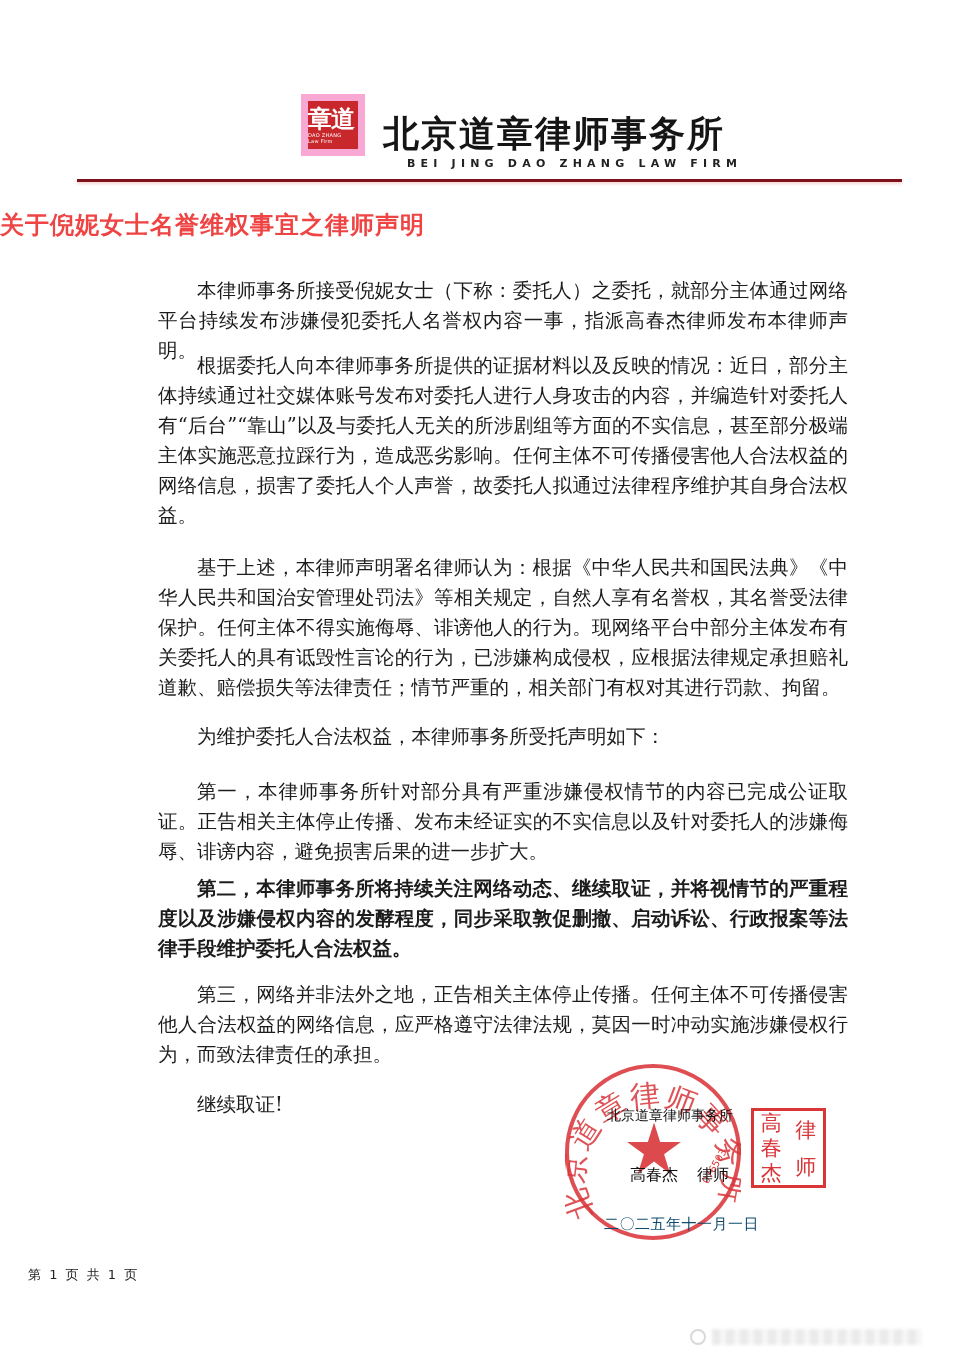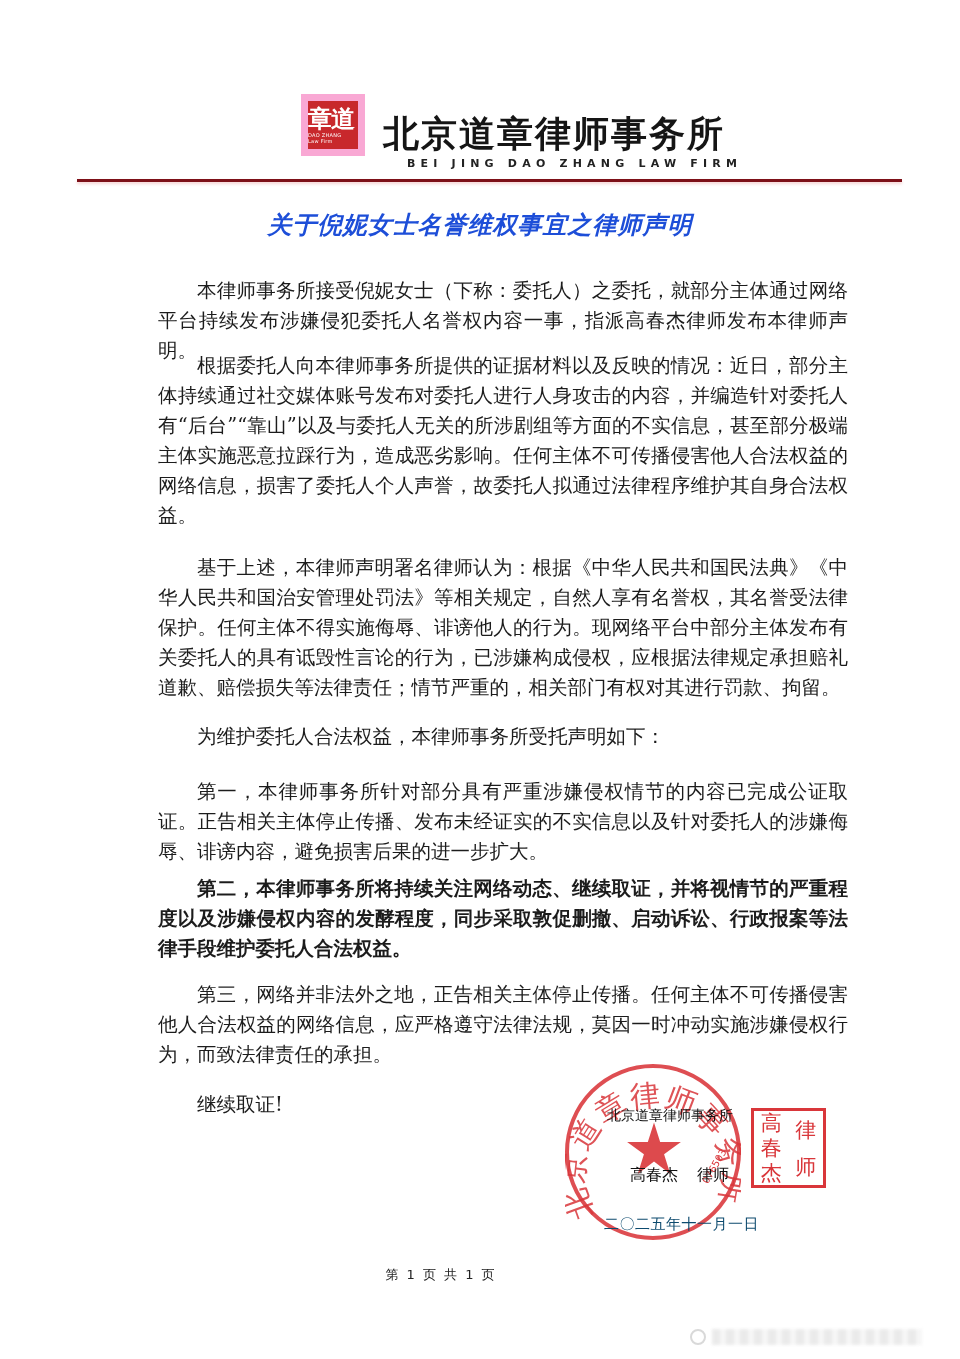--- a/index.html
+++ b/index.html
@@ -18,45 +18,44 @@
     position:absolute; left:383px; top:112px; font-size:36px; line-height:42px; font-weight:bold;
     letter-spacing:2px; color:#151515; font-family:"DejaVu Serif", serif;
   }
   .firm-en {
     position:absolute; left:383px; top:157px; font-size:11px; font-weight:bold; letter-spacing:5.2px;
     color:#222; font-family:"DejaVu Sans", sans-serif;margin-left:24px;
   }
   .rule { position:absolute; left:77px; top:179px; width:825px; height:3px; background:#7d1018; box-shadow:0 2px 3px rgba(220,80,80,0.25); }
 
   .title {
-    position:absolute; left:0; width:960px; top:209px; text-align:center;
-    font-size:24px; font-weight:bold; letter-spacing:1px; color:#1d4ed8;
+    position:absolute; left:0; width:960px; top:209px; text-align:left;
+    font-size:24px; font-weight:bold; letter-spacing:1px; color:#ef4444;
     font-family:"DejaVu Sans", sans-serif;
-    font-style:italic;
   }
   .body-text { position:absolute; left:146px; width:690px; font-size:19.5px; line-height:30px; color:#1c1c1c; text-align:justify; }
   .p { position:absolute; left:146px; width:690px; margin:12px; text-indent:39px; text-align:justify; text-align-last:left; }
   .stamp-circle {
     position:absolute; left:565px; top:1064px; width:176px; height:176px; border-radius:50%;
     border:4px solid #d9363a; box-sizing:border-box; opacity:0.88;
   }
   .stamp-arc { position:absolute; left:565px; top:1064px; width:176px; height:176px; }
   .stamp-star { position:absolute; left:626px; top:1122px; width:56px; height:54px; }
   .square-seal {
     position:absolute; left:751px; top:1108px; width:75px; height:80px; border:3px solid #d9363a;
     box-sizing:border-box; display:grid; grid-template-columns:1fr 1fr; grid-template-rows:1fr 1fr 1fr;
     color:#d9363a; font-size:21px; line-height:24px; text-align:center; font-family:"DejaVu Sans", sans-serif;
   }
   .sq-col { display:flex; flex-direction:column; align-items:center; justify-content:space-around; }
   .sig-firm { position:absolute; left:607px; top:1107px; font-size:14px; color:#111; }
   .sig-name { position:absolute; left:630px; top:1165px; font-size:16px; color:#111; word-spacing:14px; }
   .sig-date { position:absolute; left:604px; top:1215px; font-size:15px; color:#0c4a6e; letter-spacing:0.5px; }
   .stamp-num { position:absolute; left:700px; top:1180px; font-size:10px; color:#d9363a; transform:rotate(-60deg); transform-origin:left top; font-family:"DejaVu Sans", sans-serif; }
 
-  .footer { position:absolute; left:0; width:880px; top:1266px; text-align:center; font-size:13px; color:#222; word-spacing:4px; font-family:"DejaVu Sans", sans-serif; }
+  .footer { position:absolute; left:0; width:880px; top:1266px; font-size:13px; color:#222; word-spacing:4px; font-family:"DejaVu Sans", sans-serif;padding-left:28px; }
   .watermark { position:absolute; left:690px; top:1324px; height:26px; width:260px; display:flex; align-items:center; gap:6px; }
   .wm-icon { width:16px; height:16px; border-radius:50%; border:2px solid #d9d9d9; box-sizing:border-box; }
   .wm-blur { height:16px; width:210px; background:repeating-linear-gradient(90deg,#e6e6e6 0 8px,#f4f4f4 8px 14px); filter:blur(1.5px); opacity:0.8; }
 </style>
 </head>
 <body>
 
 <div class="logo-seal">
   <div class="chars">章道</div>
   <div class="tiny">DAO ZHANG</div>

